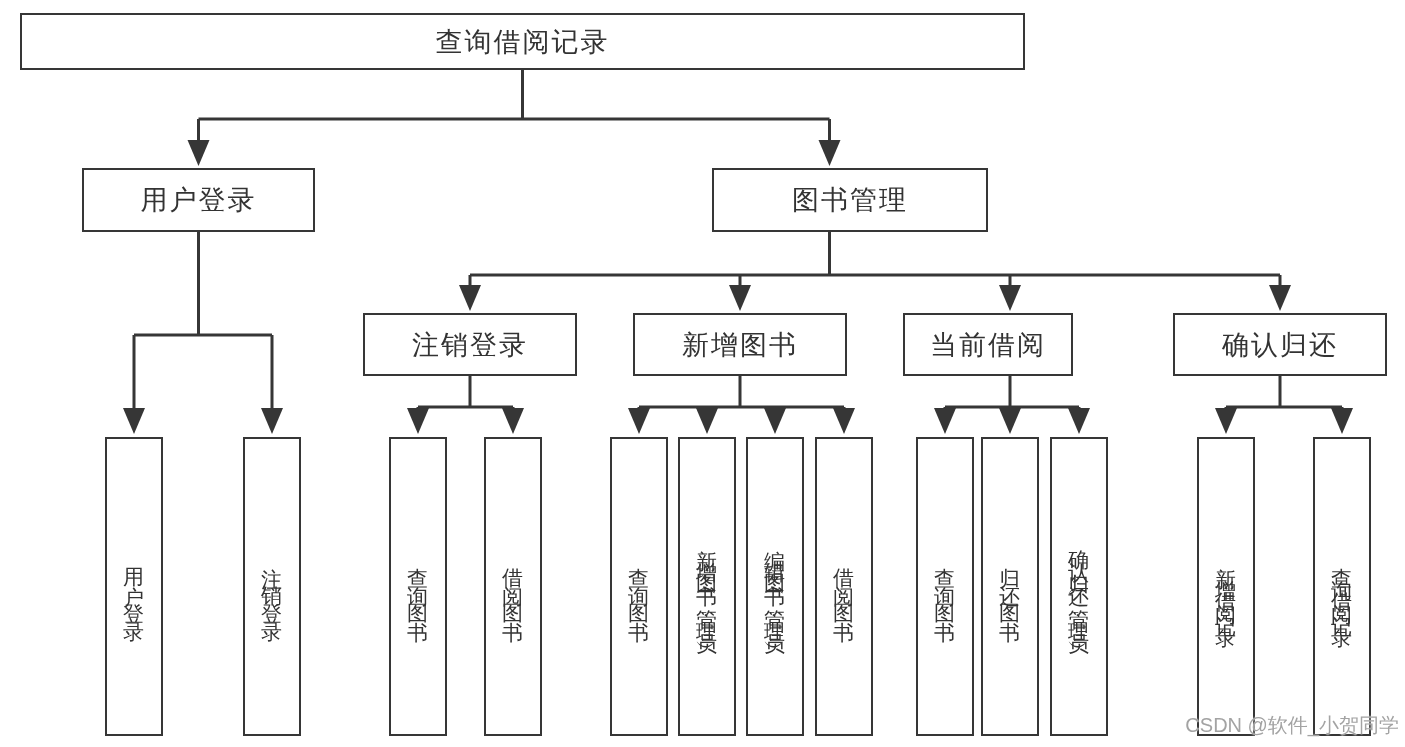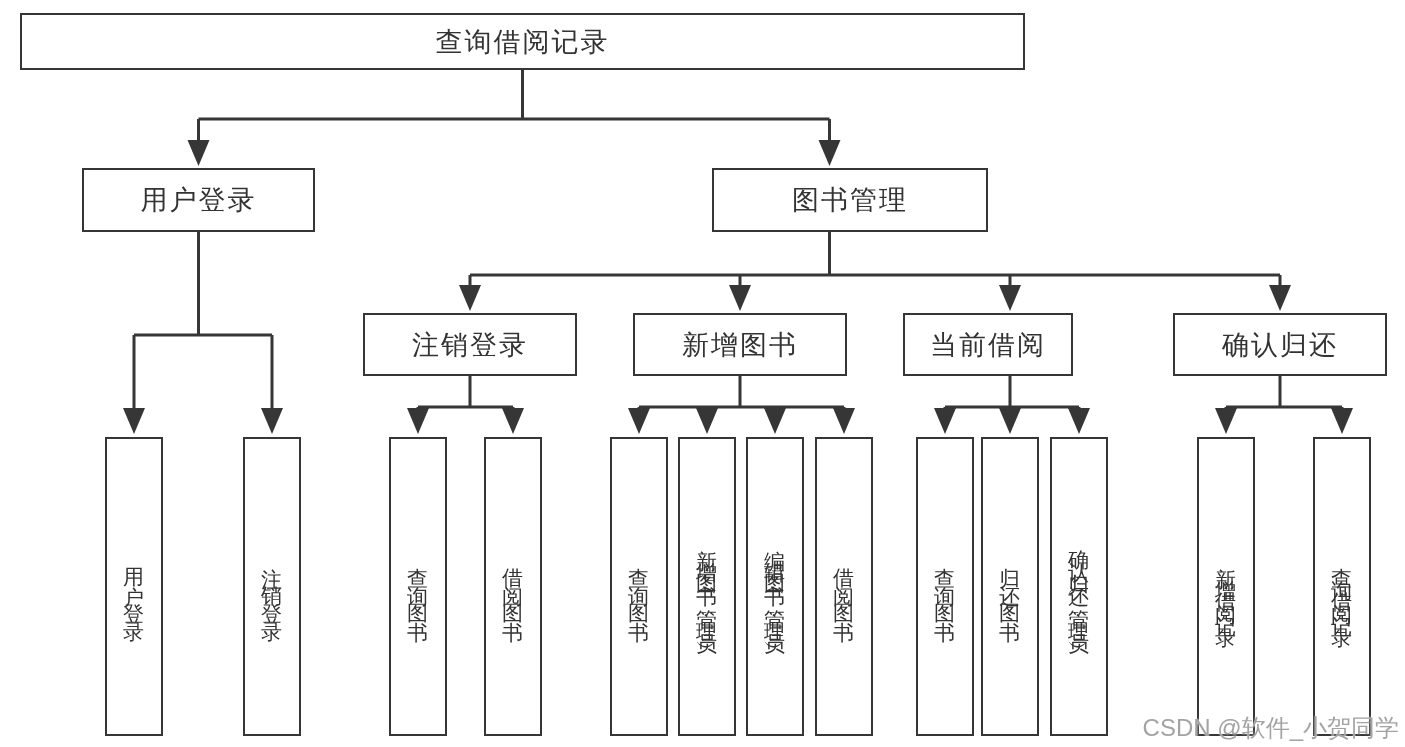--- a/index.html
+++ b/index.html
@@ -29,21 +29,21 @@
     font-size:21px;
     line-height:1;
   }
   .sp4{letter-spacing:18px;}
   .sp6{letter-spacing:12px;}
   .sp9{letter-spacing:12px;}
   .leaf span{display:inline-block;}
   .watermark{
     position:absolute;
     right:6px;top:712px;
-    font-size:24px;
+    font-size:20px;
     color:#a3a3a3;
     white-space:nowrap;
     text-shadow:0 0 2px #ffffff;
     margin-left:27px;
   }
 </style>
 </head>
 <body>
 
 <div class="canvas">

